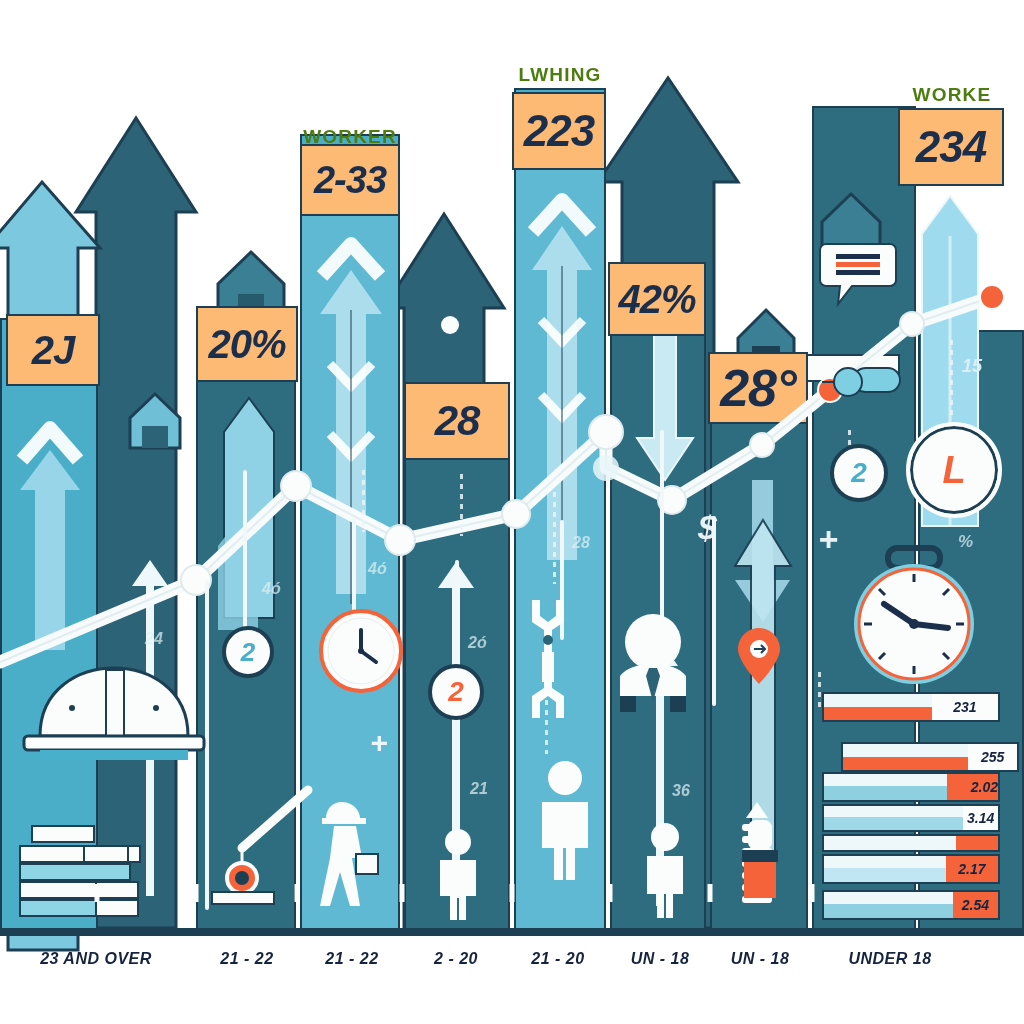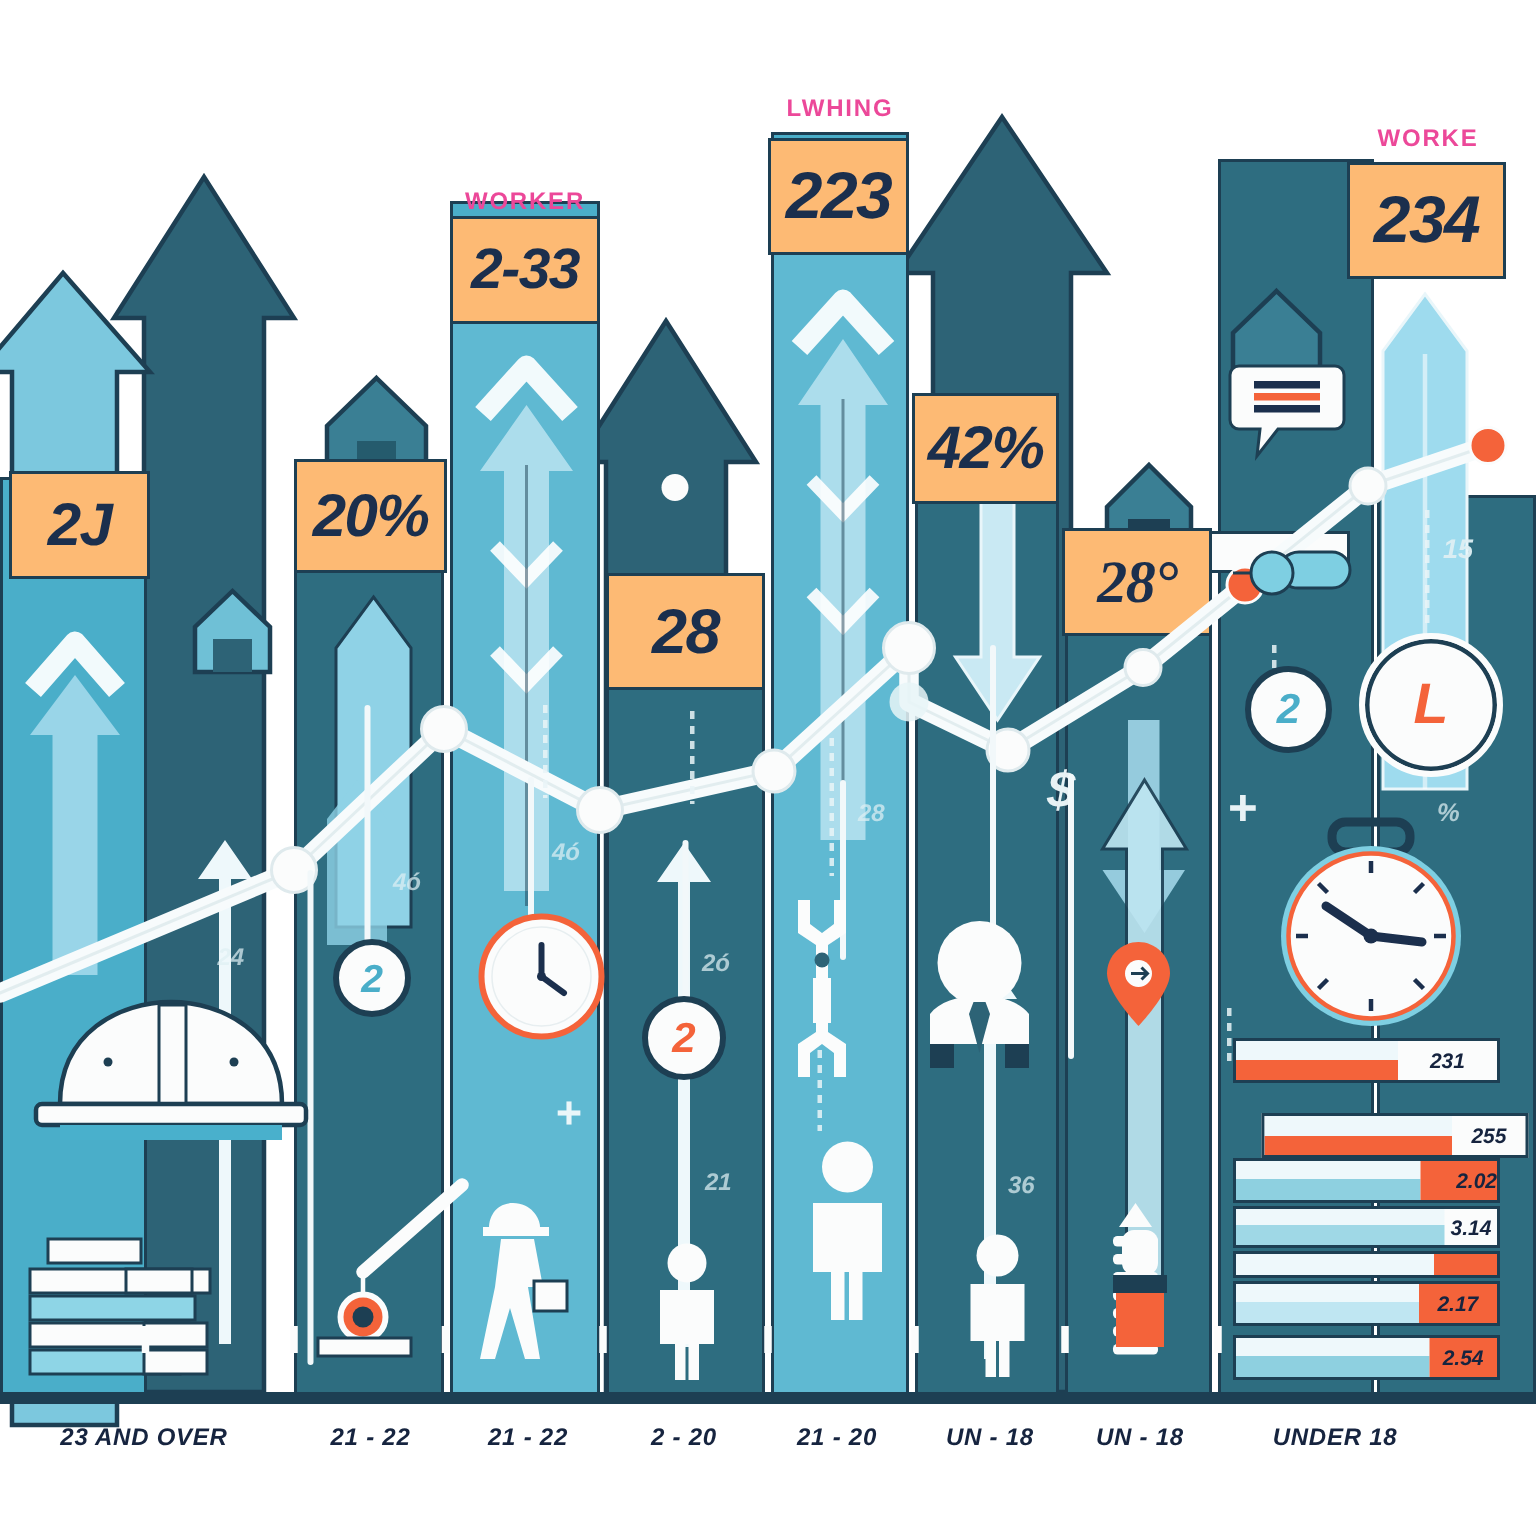--- a/index.html
+++ b/index.html
@@ -16,21 +16,21 @@
   .colbody.mid{background:#2e6d80;}
 
   
   .plaque{position:absolute;background:#fdba74;border:2px solid #1d3f53;
           box-sizing:border-box;display:flex;align-items:center;
           justify-content:center;}
   .plaque span{color:#1b2f4d;font-weight:bold;font-style:italic;
           letter-spacing:-1px;line-height:1;}
 
   
-  .cap{position:absolute;color:#ec4899;font-weight:bold;font-size:16px;
+  .cap{position:absolute;color:#4d7c0f;font-weight:bold;font-size:19px;
        letter-spacing:1.2px;text-align:center;white-space:nowrap;}
 
   
   .xaxis{position:absolute;left:0;right:0;bottom:40px;height:34px;}
   .xlab{position:absolute;color:#16243f;font-weight:bold;font-style:italic;
         font-size:16px;letter-spacing:0.5px;white-space:nowrap;
         transform:translateX(-50%);text-align:center;}
 
   
   .baseline{position:absolute;left:0;right:0;bottom:88px;height:8px;
@@ -195,21 +195,21 @@
 
   <div class="plaque" style="left:512px;top:92px;width:94px;height:78px;">
     <span style="font-size:44px;">223</span>
   </div>
 
   <div class="plaque" style="left:608px;top:262px;width:98px;height:74px;">
     <span style="font-size:40px;">42%</span>
   </div>
 
   <div class="plaque" style="left:708px;top:352px;width:100px;height:72px;">
-    <span style="font-size:40px;font-family:Liberation Serif, serif;">28°</span>
+    <span style="font-size:52px;">28°</span>
   </div>
 
   <div class="plaque" style="left:898px;top:108px;width:106px;height:78px;">
     <span style="font-size:44px;">234</span>
   </div>
 
   <div class="abs" style="left:806px;top:354px;width:94px;height:28px;background:#fbfcfc;border:2px solid #1d3f53;box-sizing:border-box;"></div>
 
   <svg class="abs" style="left:0;top:0;width:1024px;height:1024px;">
     <polyline points="0,662 196,580 296,486 400,540 516,514 606,432 606,468 672,500 762,445 830,390 912,324 992,297" fill="none" stroke="#f7fbfc" stroke-width="13" stroke-linejoin="round" stroke-linecap="round"></polyline>

